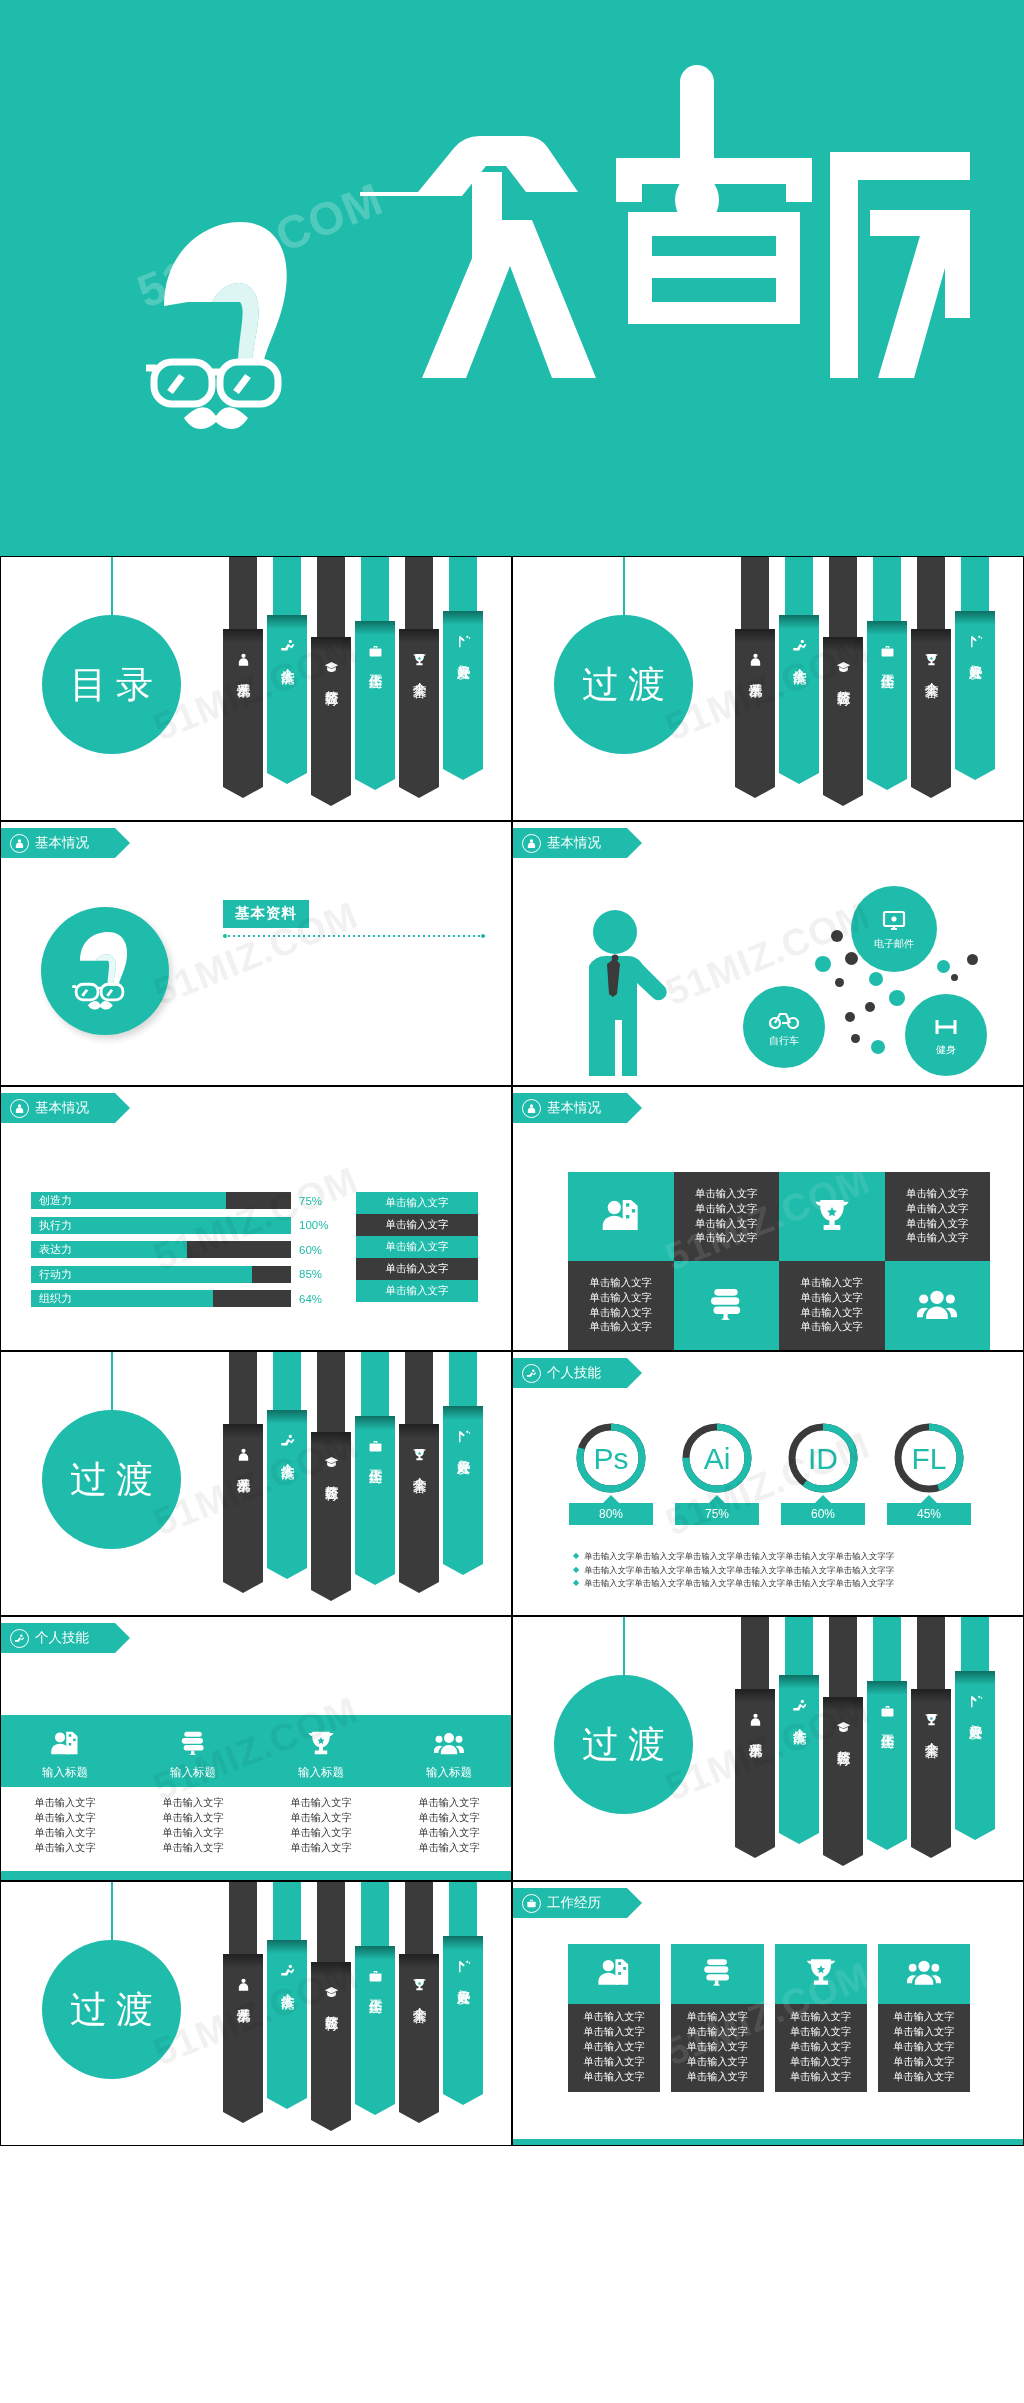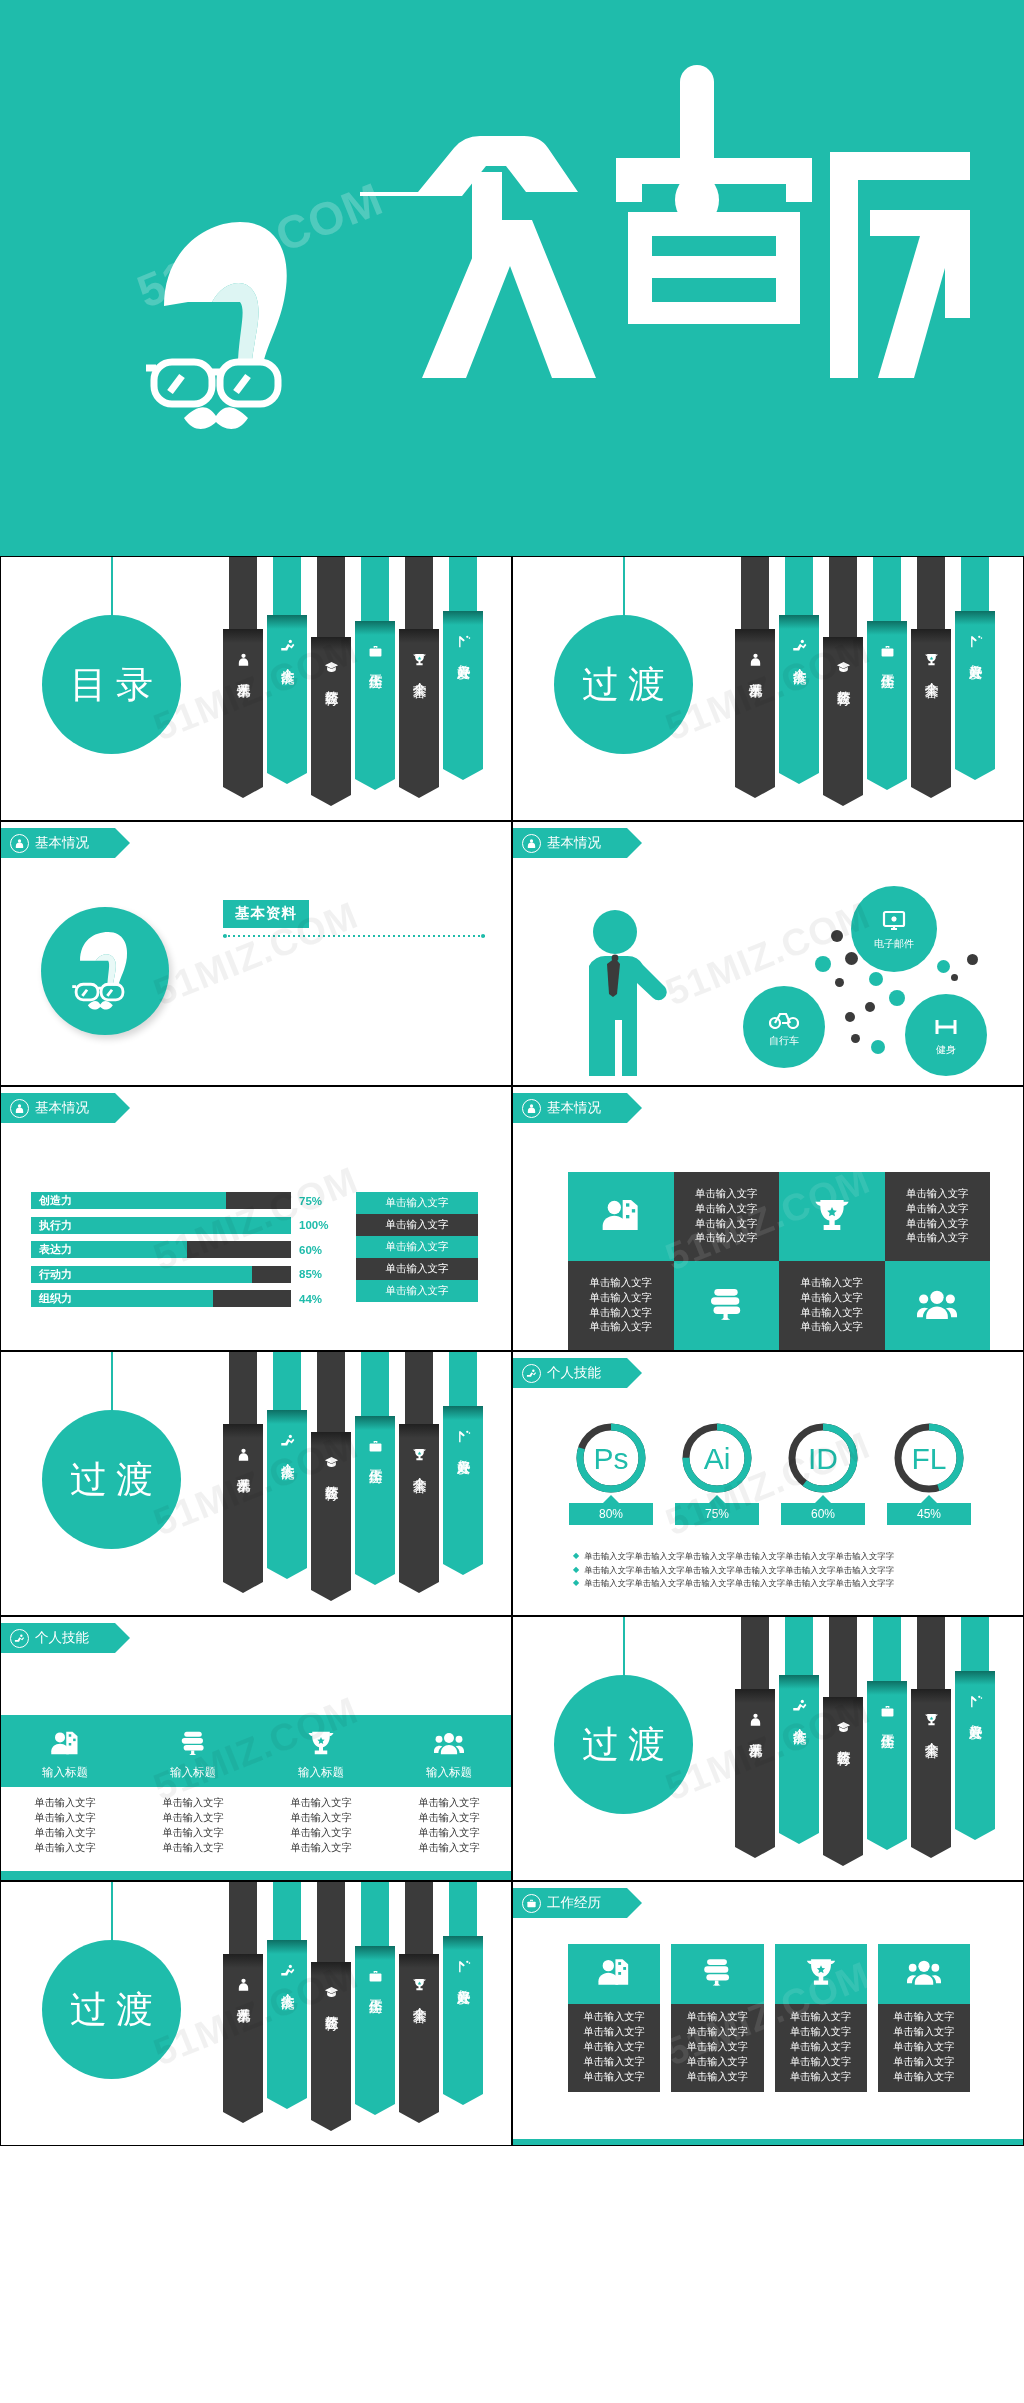--- a/index.html
+++ b/index.html
@@ -130,21 +130,21 @@
   .bub {
     position:absolute; border-radius:50%; background:#1fbcab; color:#fff;
     display:flex; flex-direction:column; align-items:center; justify-content:center;
   }
   .bub .bub-ico { margin-bottom:3px; }
   .bub .bub-ico svg { fill:none; stroke:#fff; stroke-width:2.2; }
   .bub .bub-lbl { font-size:10px; line-height:1; }
   .dot { position:absolute; border-radius:50%; }
 
   
-  .bars { position:absolute; left:30px; top:105px; width:305px;font-weight:bold; }
+  .bars { position:absolute; left:30px; top:105px; width:305px; }
   .bar-row { display:flex; align-items:center; margin-bottom:7.5px; }
   .bar-track { width:260px; height:17px; background:#3b3b3b; position:relative; }
   .bar-fill { height:100%; background:#1fbcab; display:flex; align-items:center; }
   .bar-label { color:#fff; font-size:11px; padding-left:8px; white-space:nowrap; }
   .bar-pct { font-size:11.5px; color:#1fbcab; margin-left:8px; width:34px; }
   .notes-col { position:absolute; left:355px; top:105px; width:122px; }
   .note-cell {
     height:22px; display:flex; align-items:center; justify-content:center;
     font-size:10.5px; color:#fff;
   }
@@ -579,21 +579,21 @@
         </div>
       </div>
       <span class="bar-pct">85%</span>
     </div>
     <div class="bar-row">
       <div class="bar-track">
         <div class="bar-fill" style="width:70%">
           <span class="bar-label">组织力</span>
         </div>
       </div>
-      <span class="bar-pct">44%</span>
+      <span class="bar-pct">64%</span>
     </div>
           </div>
         <div class="notes-col">
     <div class="note-cell teal">单击输入文字</div>
     <div class="note-cell dark">单击输入文字</div>
     <div class="note-cell teal">单击输入文字</div>
     <div class="note-cell dark">单击输入文字</div>
     <div class="note-cell teal">单击输入文字</div>
           </div>
       </div>

